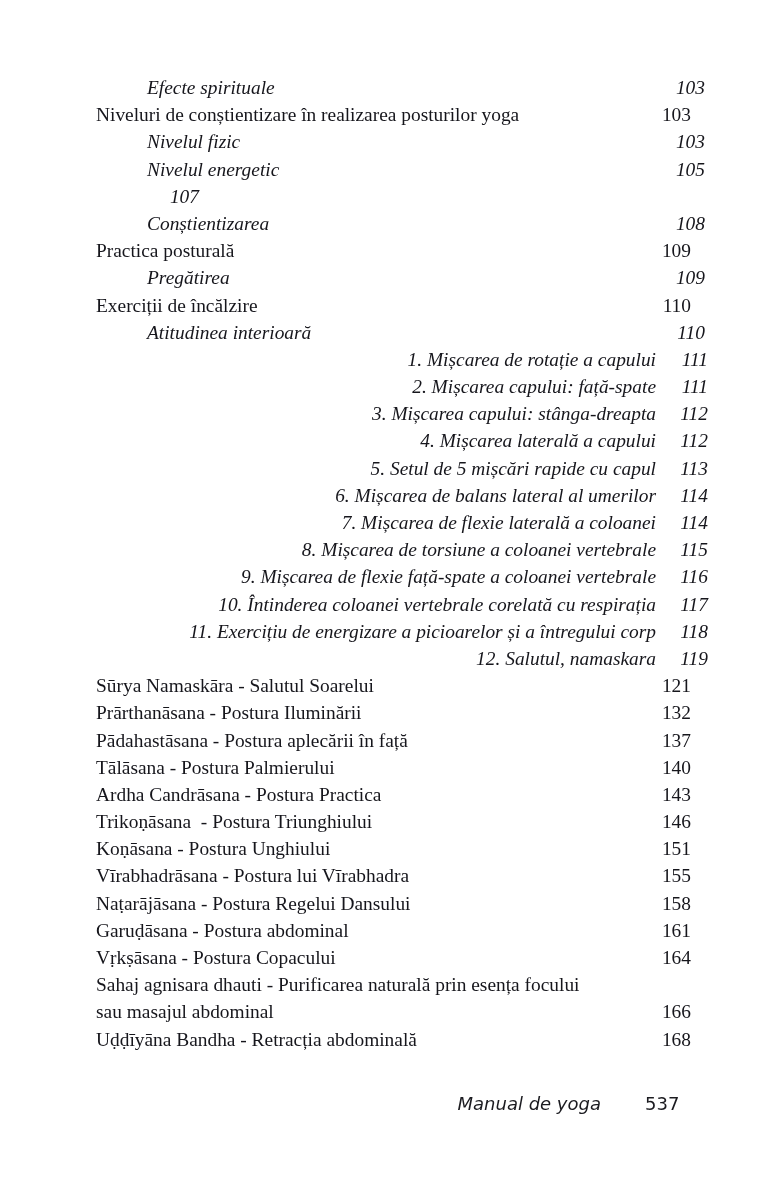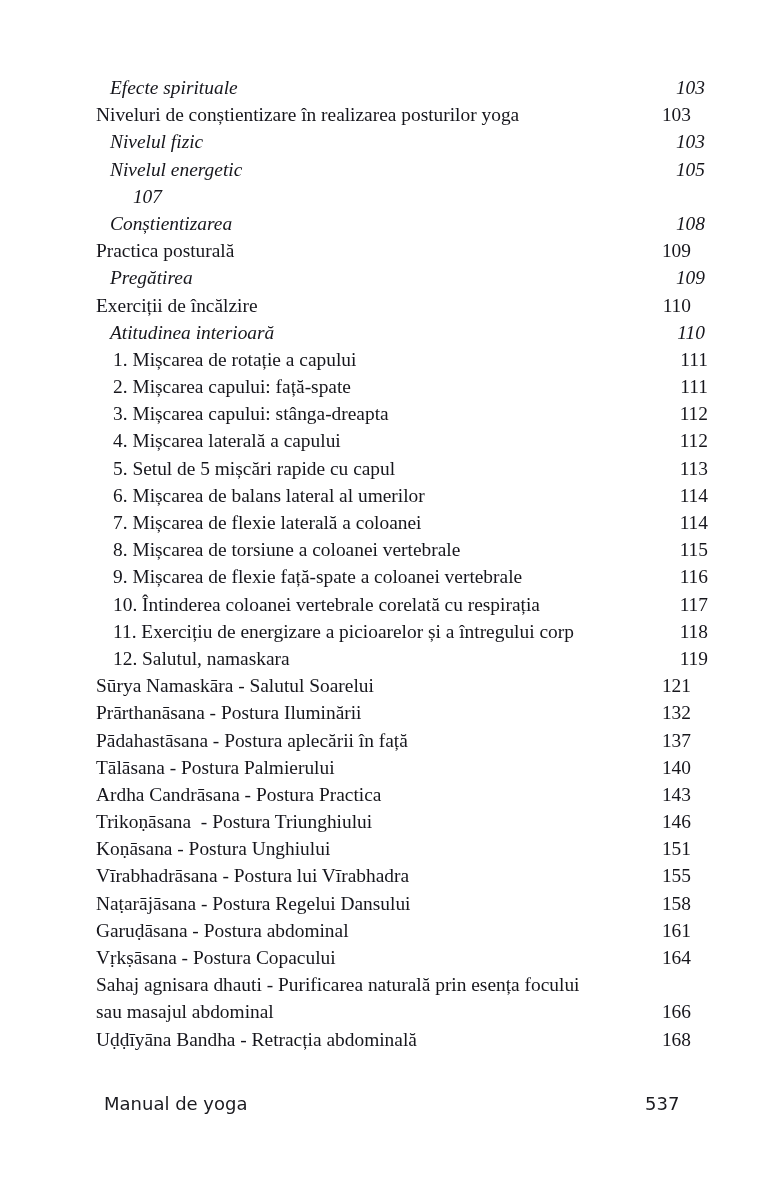--- a/index.html
+++ b/index.html
@@ -64,28 +64,31 @@
   }
   .lvl-0 { padding-left: 0px; }
 
   
   .lvl-1 {
     padding-left: 14px;
   }
   .lvl-1 .label,
   .lvl-1 .page-no {
     font-style: italic;
+    margin-left: 37px;
   }
 
   
   .lvl-2 {
     padding-left: 17px;
   }
   .lvl-2 .label,
   .lvl-2 .page-no {
+    font-style: italic;
+    text-align: right;
   }
 
   
   .toc-row.cont .label {
     padding-left: 0;
   }
 
   
   .toc-row .page-no {
     padding-left: 10px;
@@ -106,23 +109,24 @@
     width: 595px;
     display: flex;
     align-items: baseline;
     font-family: "DejaVu Sans", "Liberation Sans", sans-serif;
     font-size: 18px;
     line-height: 26px;
     color: #1b1b20;
   }
   .footer .footer-title {
     flex: 1 1 auto;
-    text-align: left;
+    text-align: right;
     padding-left: 8px;
     padding-right: 44px;
+    font-style: italic;
   }
   .footer .footer-page {
     flex: 0 0 auto;
     min-width: 46px;
     text-align: left;
   }
 </style>
 </head>
 <body>
 

